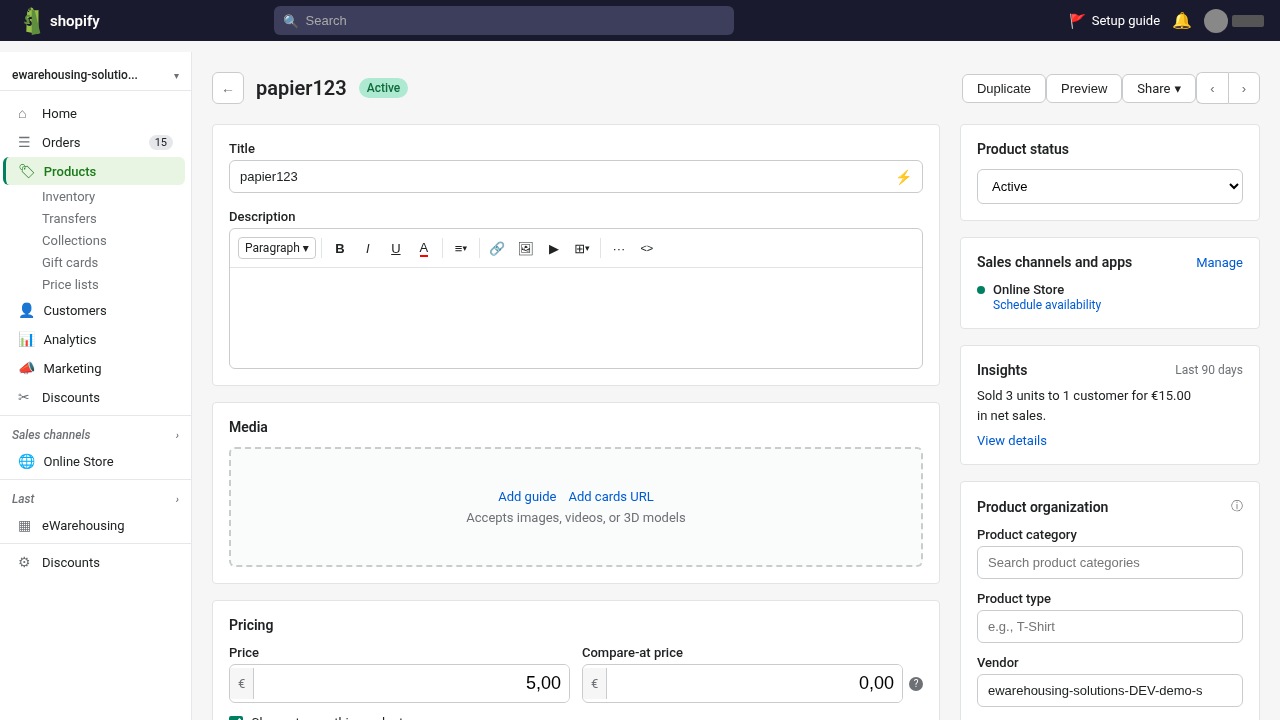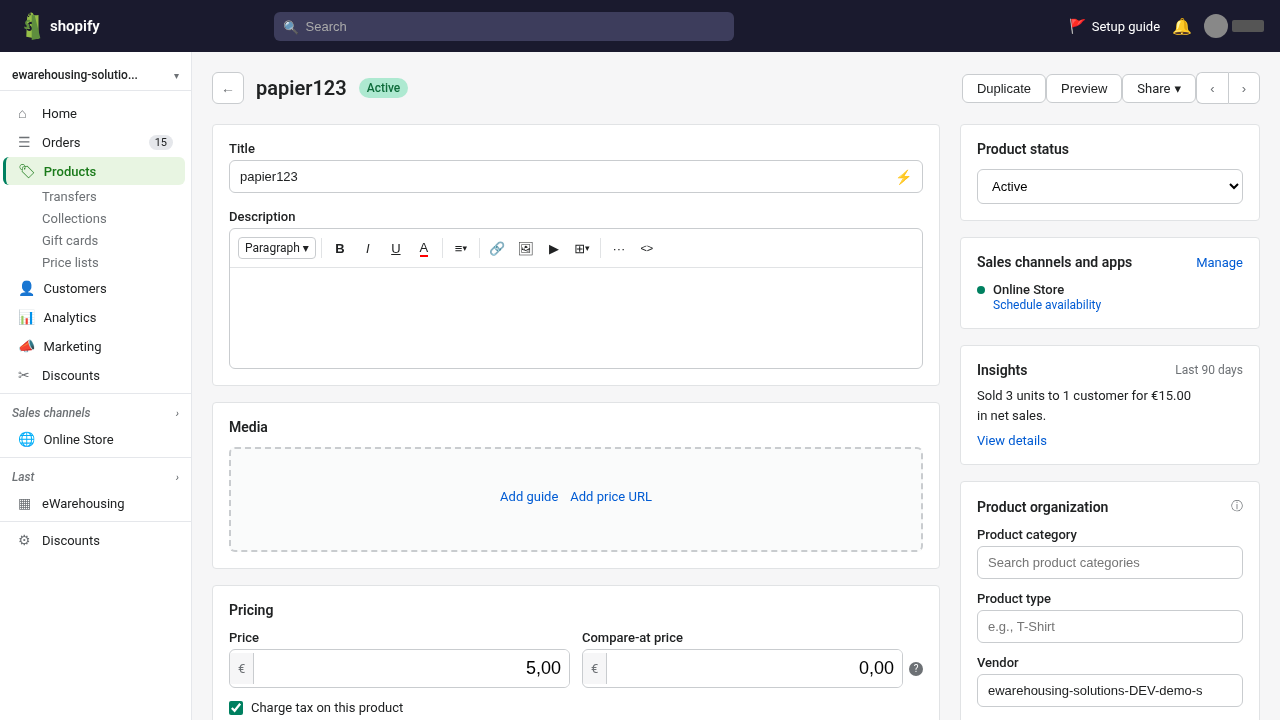--- a/index.html
+++ b/index.html
@@ -1,20 +1,20 @@
 <!DOCTYPE html>
 <html><head>
   <meta charset="utf-8">
   <style>
     * { box-sizing: border-box; margin: 0; padding: 0; }
     body { font-family: -apple-system, BlinkMacSystemFont, 'Segoe UI', Roboto, sans-serif; font-size: 13px; color: #202223; background: #f6f6f7; }
 
     
     .top-nav {
-      display: flex; background: #1a1a2e; height: 52px; padding: 12px 16px; gap: 12px; position: fixed; top: 0; left: 0; right: 0; z-index: 100;
+      display: flex; align-items: center; background: #1a1a2e; height: 41px; padding: 4px 16px; gap: 12px; position: fixed; top: 0; left: 0; right: 0; z-index: 100;
     }
     .shopify-logo { display: flex; align-items: center; gap: 6px; }
     .shopify-logo-icon { width: 28px; height: 28px; }
     .shopify-logo-text { color: #fff; font-size: 15px; font-weight: 600; }
     .search-bar { flex: 1; max-width: 460px; margin: 0 auto; }
     .search-bar input { width: 100%; padding: 7px 12px 7px 32px; border-radius: 6px; border: none; background: #3d3d5c; color: #fff; font-size: 13px; outline: none; }
     .search-bar input::placeholder { color: #aaa; }
     .search-wrap { position: relative; }
     .search-icon-top { position: absolute; left: 10px; top: 50%; transform: translateY(-50%); color: #aaa; font-size: 13px; }
     .nav-right { display: flex; align-items: center; gap: 12px; margin-left: auto; }
@@ -155,20 +155,23 @@
     <span>Home</span>
   </div>
   <div class="nav-item">
     <span class="nav-icon">☰</span>
     <span>Orders</span>
     <span class="nav-badge">15</span>
   </div>
   <div class="nav-item active">
     <span class="nav-icon">🏷</span>
     <span>Products</span>
+  </div>
+  <div class="nav-sub">
+    <span>Inventory</span>
   </div>
   <div class="nav-sub">
     <span>Transfers</span>
   </div>
   <div class="nav-sub">
     <span>Collections</span>
   </div>
   <div class="nav-sub">
     <span>Gift cards</span>
   </div>
@@ -284,22 +287,23 @@
           <div class="editor-body" contenteditable="true" style=""></div>
         </div>
       </div>
 
       <div class="card">
         <div class="card-title">Media</div>
         <div class="media-dropzone">
           <div class="media-links">
             <a class="media-link">Add guide</a>
             <span> </span>
-            <a class="media-link">Add price URL</a>
-          </div>
+            <a class="media-link">Add cards URL</a>
+          </div>
+          <div>Accepts images, videos, or 3D models</div>
         </div>
       </div>
 
       <div class="card">
         <div class="card-title">Pricing</div>
         <div class="price-row">
           <div>
             <div class="form-label">Price</div>
             <div class="price-input-wrap">
               <span class="price-prefix">€</span>

